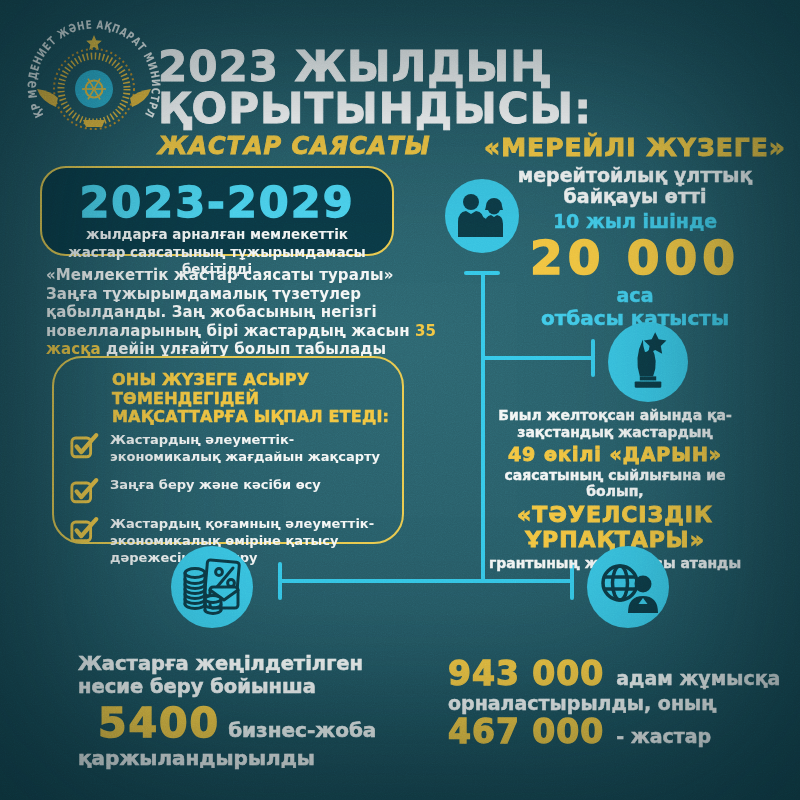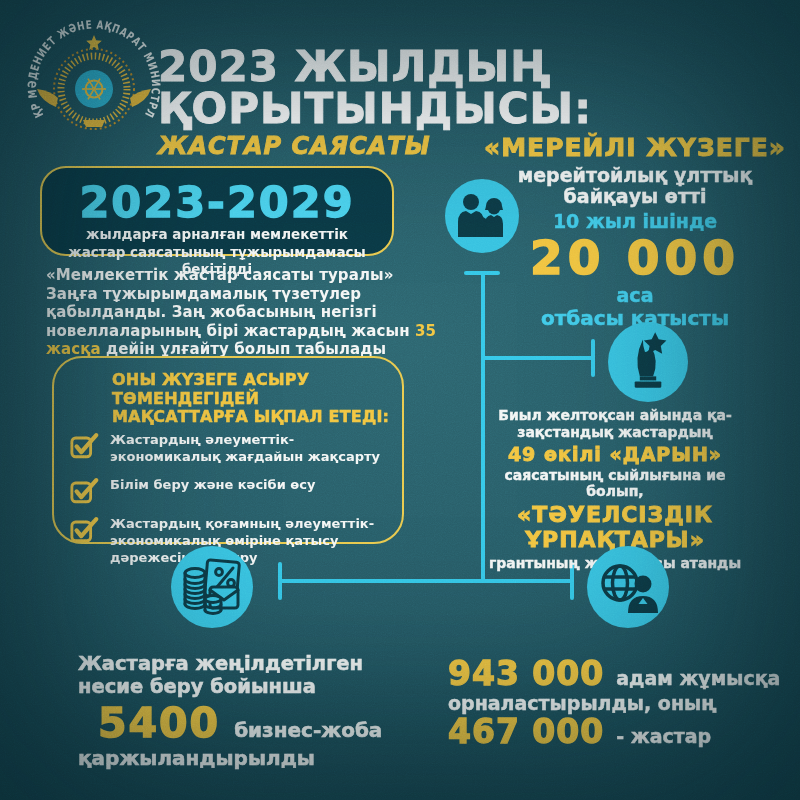--- a/index.html
+++ b/index.html
@@ -71,21 +71,21 @@
   #ln-brcap{left:591px;top:339px;width:4px;height:38px;}
   #ln-bottom{left:280px;top:579px;width:292px;height:4px;}
   #ln-lcap{left:278px;top:562px;width:4px;height:38px;}
   #ln-rcap{left:570px;top:562px;width:4px;height:38px;}
 
   
   #loans{left:78px;top:652px;width:360px;}
   #loans .intro{font-size:19.5px;font-weight:800;line-height:1.2;width:352px;-webkit-text-stroke:0.5px #f3f6f5;}
   #loans .numrow{display:flex;align-items:baseline;margin-top:4px;}
   #loans .num{font-size:41px;line-height:1.0;letter-spacing:2px;-webkit-text-stroke:1.5px #f2c541;font-weight:800;margin-left:20px;}
-  #loans .unit{font-size:20px;font-weight:800;margin-left:14px;-webkit-text-stroke:0.5px #f3f6f5;}
+  #loans .unit{font-size:20px;font-weight:800;margin-left:8px;-webkit-text-stroke:0.5px #f3f6f5;}
   #loans .cap{font-size:20px;font-weight:800;margin-top:2px;-webkit-text-stroke:0.5px #f3f6f5;}
 
   
   #emp{left:448px;top:657px;width:340px;}
   #emp .row{display:flex;align-items:baseline;}
   #emp .num{font-size:33px;line-height:1.05;letter-spacing:1px;-webkit-text-stroke:1.3px #f2c541;font-weight:800;}
   #emp .lbl{font-size:19px;font-weight:800;margin-left:12px;-webkit-text-stroke:0.4px #f3f6f5;}
   #emp .mid{font-size:19px;font-weight:800;line-height:1.25;-webkit-text-stroke:0.4px #f3f6f5;}
 
   #vignette{inset:0;pointer-events:none;box-shadow:inset 0 0 190px 55px rgba(4,27,33,0.6);}
@@ -146,21 +146,21 @@
         <polyline points="7,15 12,21 28,3" fill="none" stroke="#f2c644" stroke-width="4.5" stroke-linecap="round" stroke-linejoin="round"></polyline>
       </svg>
       <div class="txt">Жастардың әлеуметтік-экономикалық жағдайын жақсарту</div>
     </div>
 
     <div class="goal-row">
       <svg class="ck" width="30" height="27" viewBox="0 0 32 28">
         <rect x="2" y="6" width="20" height="20" rx="4" fill="none" stroke="#f2c644" stroke-width="3"></rect>
         <polyline points="7,15 12,21 28,3" fill="none" stroke="#f2c644" stroke-width="4.5" stroke-linecap="round" stroke-linejoin="round"></polyline>
       </svg>
-      <div class="txt">Білім беру және кәсіби өсу</div>
+      <div class="txt">Заңға беру және кәсіби өсу</div>
     </div>
 
     <div class="goal-row">
       <svg class="ck" width="30" height="27" viewBox="0 0 32 28">
         <rect x="2" y="6" width="20" height="20" rx="4" fill="none" stroke="#f2c644" stroke-width="3"></rect>
         <polyline points="7,15 12,21 28,3" fill="none" stroke="#f2c644" stroke-width="4.5" stroke-linecap="round" stroke-linejoin="round"></polyline>
       </svg>
       <div class="txt">Жастардың қоғамның әлеуметтік-экономикалық өміріне қатысу дәрежесін арттыру</div>
     </div>
   </div>

